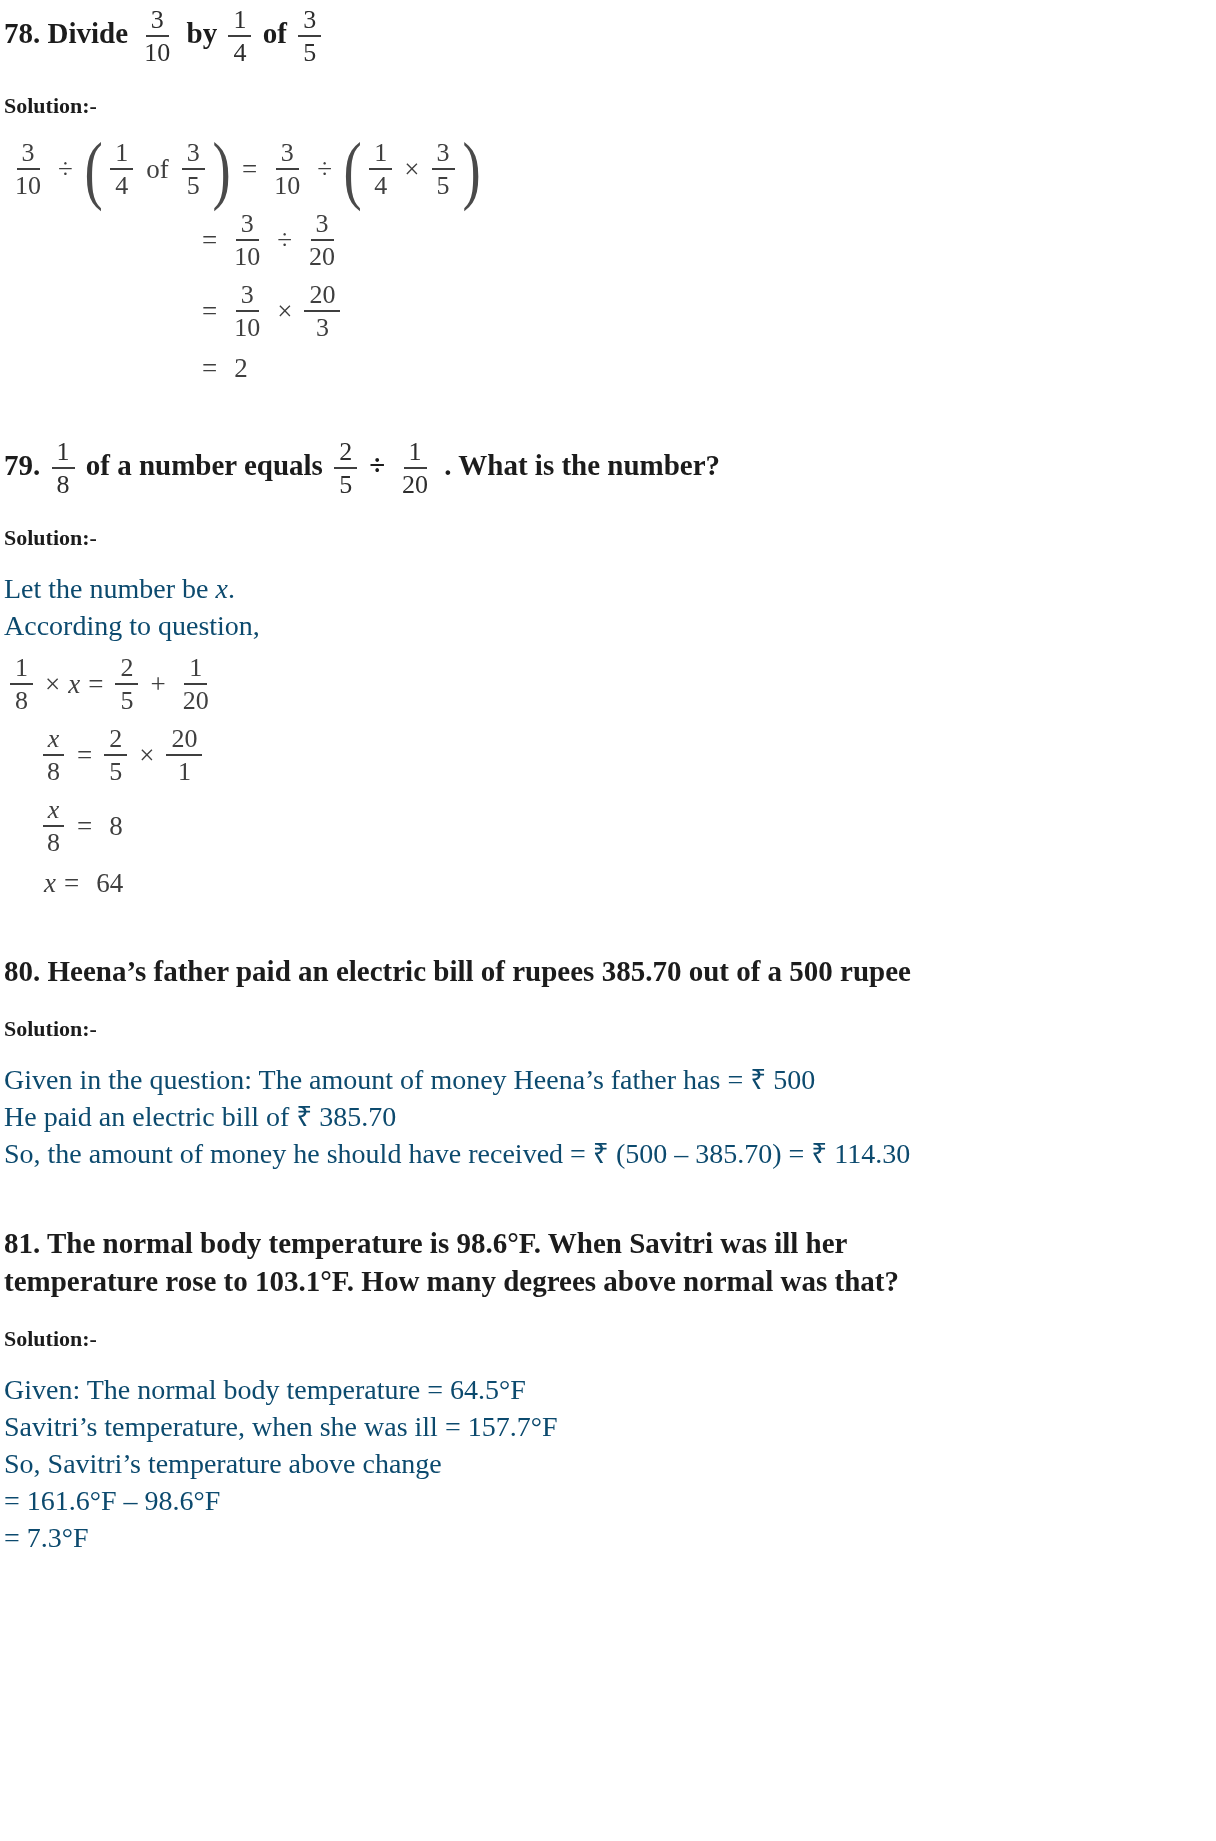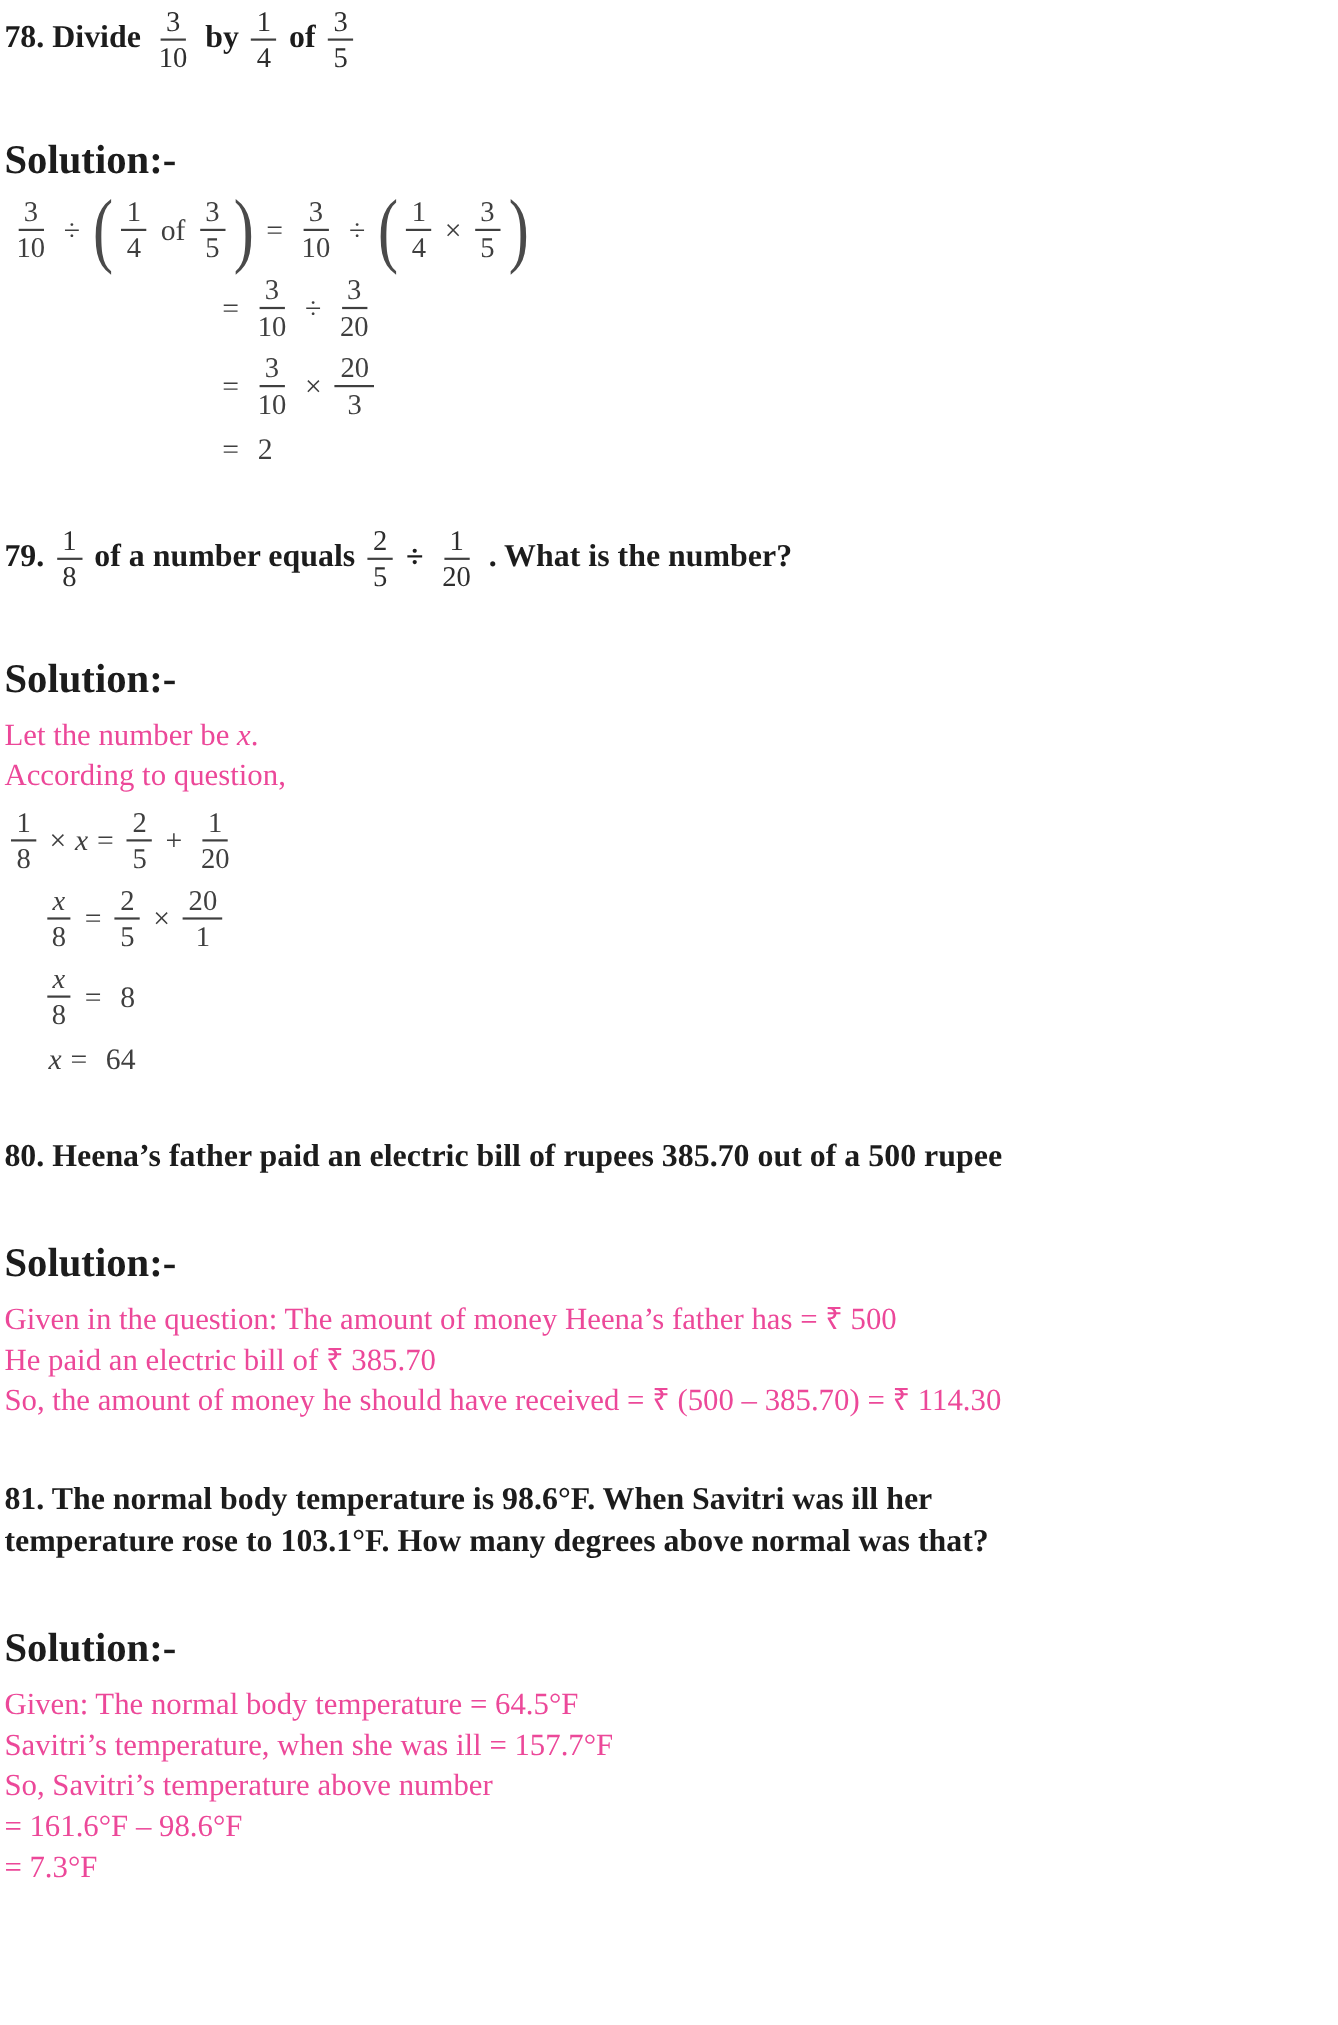--- a/index.html
+++ b/index.html
@@ -19,32 +19,32 @@
   .heading {
     margin: 0;
     font-size: 29px;
     line-height: 38px;
     font-weight: bold;
     color: #1c1c1c;
   }
   .heading .frac { font-weight: normal; color: #2e2e2e; }
 
   .sol-label {
-    margin: 60px 0 13px 0;
-    font-size: 37px;
+    margin: 20px 0 13px 0;
+    font-size: 22px;
     line-height: 38px;
     font-weight: bold;
     color: #1c1c1c;
   }
 
   .text-line {
     margin: 0;
     font-size: 28px;
     line-height: 37px;
-    color: #ec4899;
+    color: #0c4a6e;
   }
 
   .eq-line {
     display: flex;
     align-items: center;
     margin: 9px 0;
     min-height: 34px;
     font-size: 27px;
     color: #3f3f3f;
   }
@@ -231,19 +231,19 @@
           <p class="text-line"><span class="t">He paid an electric bill of ₹ 385.70</span></p>
           <p class="text-line"><span class="t">So, the amount of money he should have received = ₹ (500 – 385.70) = ₹ 114.30</span></p>
         </div>
       </section>
       <section class="problem">
         <p class="heading"><span class="t">81. The normal body temperature is 98.6°F. When Savitri was ill her</span><br><span class="t">temperature rose to 103.1°F. How many degrees above normal was that?</span></p>
         <p class="sol-label">Solution:-</p>
         <div>
           <p class="text-line"><span class="t">Given: The normal body temperature = 64.5°F</span></p>
           <p class="text-line"><span class="t">Savitri’s temperature, when she was ill = 157.7°F</span></p>
-          <p class="text-line"><span class="t">So, Savitri’s temperature above number</span></p>
+          <p class="text-line"><span class="t">So, Savitri’s temperature above change</span></p>
           <p class="text-line"><span class="t">= 161.6°F – 98.6°F</span></p>
           <p class="text-line"><span class="t">= 7.3°F</span></p>
         </div>
       </section>
     </div>
 </main>
 
 </body></html>

